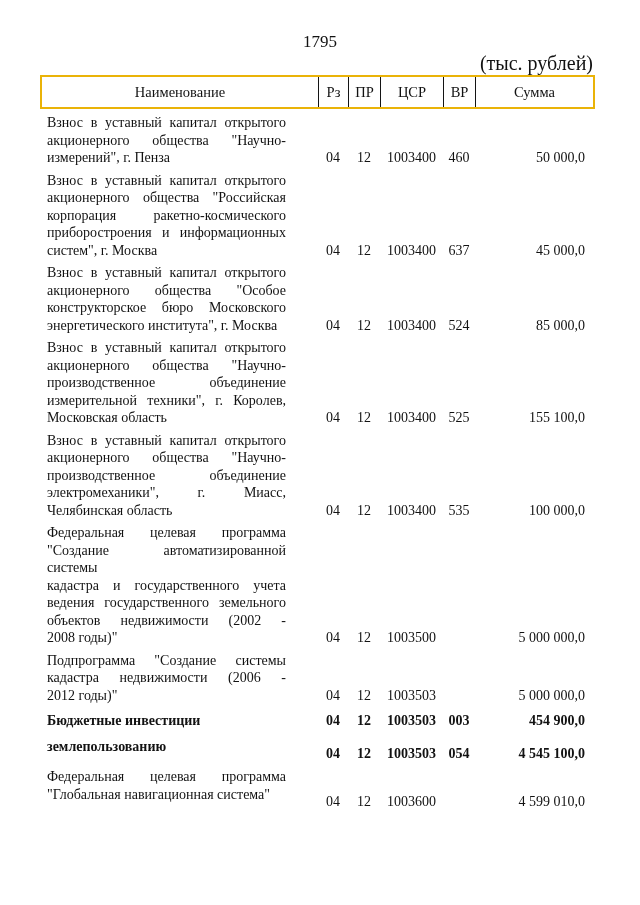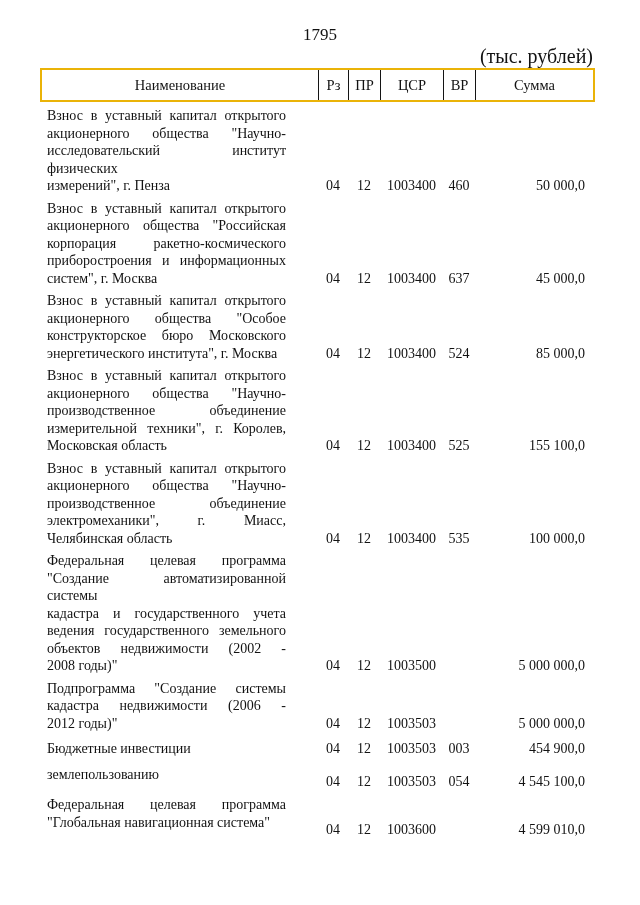--- a/index.html
+++ b/index.html
@@ -8,21 +8,21 @@
     width: 640px; height: 905px;
     overflow: hidden;
     font-family: "Liberation Serif", "DejaVu Serif", serif;
     color: #121212;
   }
   .page {
     width: 640px; height: 905px;
     position: relative;
   }
   .page-number {
-    padding-top: 26px;
+    padding-top: 33px;
     text-align: center;
     font-size: 17px;
     line-height: 18px;
   }
   .units-label {
     width: 551px;
     margin: 4px 0 4px 42px;
     text-align: right;
     font-size: 20px;
     line-height: 16px;
@@ -52,21 +52,21 @@
   }
   .rows {
     padding: 0 2px;
     font-size: 14px;
     line-height: 17.5px;
   }
   .row {
     align-items: end;
     margin-top: 5px;
   }
-  .row:nth-child(8), .row:nth-child(9) { margin-top: 8px; }
+  .row:nth-child(8), .row:nth-child(9) { margin-top: 8px; font-weight: bold; }
   .row:nth-child(10) { margin-top: 13px; }
   .cell-name { padding: 0 32px 0 5px; }
   .cell-name .jl { text-align: justify; text-align-last: justify; }
   .cell-name .ll { text-align: left; }
   .cell-rz, .cell-pr, .cell-csr, .cell-vr { text-align: center; white-space: nowrap; }
   .cell-sum { text-align: right; padding-right: 8px; white-space: nowrap; }
   .row.drop .num { position: relative; top: 7px; }
 </style>
 </head>
 <body>
@@ -86,21 +86,20 @@
       <div>ЦСР</div>
       <div>ВР</div>
       <div>Сумма</div>
     </div>
 
     <div class="rows">
         <div class="row grid-cols">
     <div class="cell-name">
             <div class="jl">Взнос в уставный капитал открытого</div>
             <div class="jl">акционерного общества "Научно-</div>
-            <div class="jl">исследовательский институт физических</div>
             <div class="ll">измерений", г. Пенза</div>
           </div>
     <div class="cell-rz num">04</div>
     <div class="cell-pr num">12</div>
     <div class="cell-csr num">1003400</div>
     <div class="cell-vr num">460</div>
     <div class="cell-sum num">50 000,0</div>
   </div>
         <div class="row grid-cols">
     <div class="cell-name">

